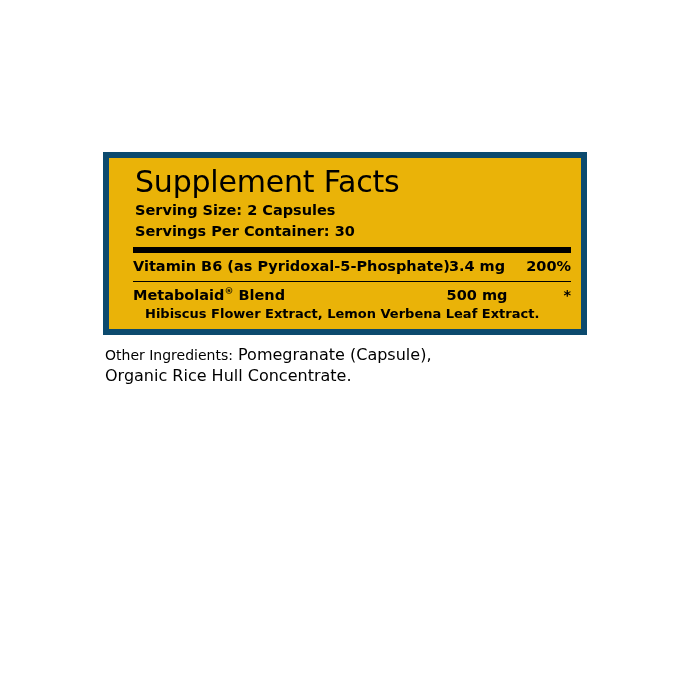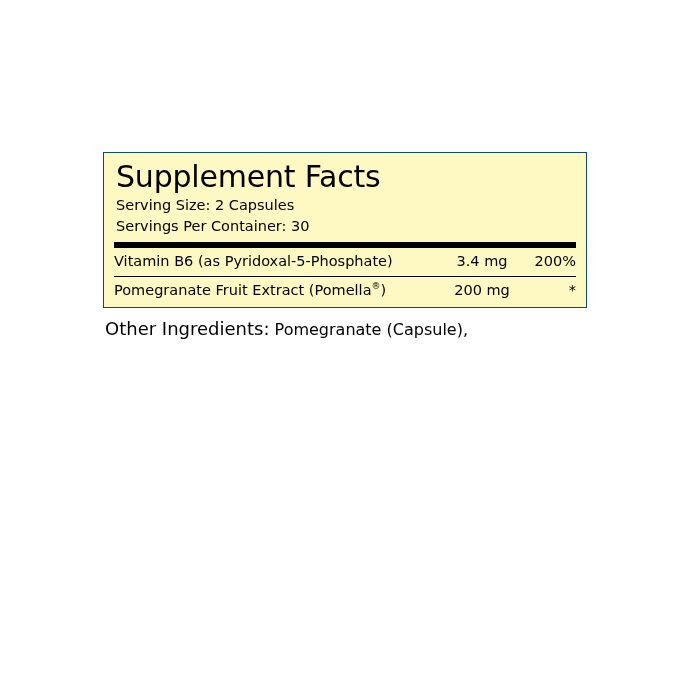--- a/index.html
+++ b/index.html
@@ -16,39 +16,40 @@
   }
 
   .panel {
     position: absolute;
     left: 103px;
     top: 152px;
     width: 484px;
   }
 
   .facts-box {
-    border: 1px solid #0c4a6e;
+    border: 6px solid #0c4a6e;
     box-sizing: border-box;
-    padding: 0 10px 2px 10px;
-    background: #fef9c3;
+    padding: 0 10px 2px 24px;
+    background: #eab308;
   }
 
   .title {
     font-size: 30px;
     line-height: 1.08;
     letter-spacing: -0.2px;
     margin: 8px 0 2px 2px;
     font-weight: 400;
   }
 
   .serving-line {
     font-size: 14.5px;
     line-height: 1.45;
     margin-left: 2px;
     white-space: nowrap;
+    font-weight: bold;
   }
 
   .rule-thick {
     border-top: 5px solid #000;
     margin-top: 5px;
   }
 
   table.facts {
     width: 100%;
     border-collapse: collapse;
@@ -57,20 +58,21 @@
 
   table.facts td {
     vertical-align: top;
     padding: 4px 0 5px 0;
     font-size: 14.5px;
     line-height: 1.3;
   }
 
   tr.bordered td {
     border-top: 1px solid #000;
+    font-weight: bold;
   }
 
   td.name {
     padding-left: 2px;
     white-space: nowrap;
     overflow: visible;
   }
   td.amount {
     text-align: center;
     white-space: nowrap;
@@ -107,21 +109,21 @@
     line-height: 1.3;
   }
 
   .other {
     margin-top: 9px;
     font-size: 16px;
     line-height: 1.32;
     padding-left: 2px;
   }
   .other .lead {
-    font-size: 18px;
+    font-size: 14px;
   }
 
   sup.reg {
     font-size: 0.62em;
     vertical-align: super;
     line-height: 0;
   }
   sup.tm {
     font-size: 0.62em;
     vertical-align: super;
@@ -145,30 +147,33 @@
     <table class="facts">
       <tbody>
 
       <tr class="bordered">
         <td class="name">Vitamin B6 (as Pyridoxal-5-Phosphate)</td>
         <td class="amount">3.4  mg</td>
         <td class="dv">200%</td>
       </tr>
 
 
-
       <tr class="bordered">
-        <td class="name"><span>Pomegranate Fruit Extract (Pomella</span><sup class="reg">®</sup><span>)</span></td>
-        <td class="amount">200  mg</td>
+        <td class="name"><span>Metabolaid</span><sup class="reg">®</sup><span> Blend</span>
+          <div class="sub">Hibiscus Flower Extract, Lemon Verbena Leaf Extract.</div>
+        </td>
+        <td class="amount">500  mg</td>
         <td class="dv">*</td>
       </tr>
+
 
     </tbody>
       </table>
 
 
   </div>
 
   <div class="other">
     <span class="lead">Other Ingredients:</span><span> Pomegranate (Capsule),</span><br>
+    <span>Organic Rice Hull Concentrate.</span>
   </div>
 
 </div>
 
 </body></html>

